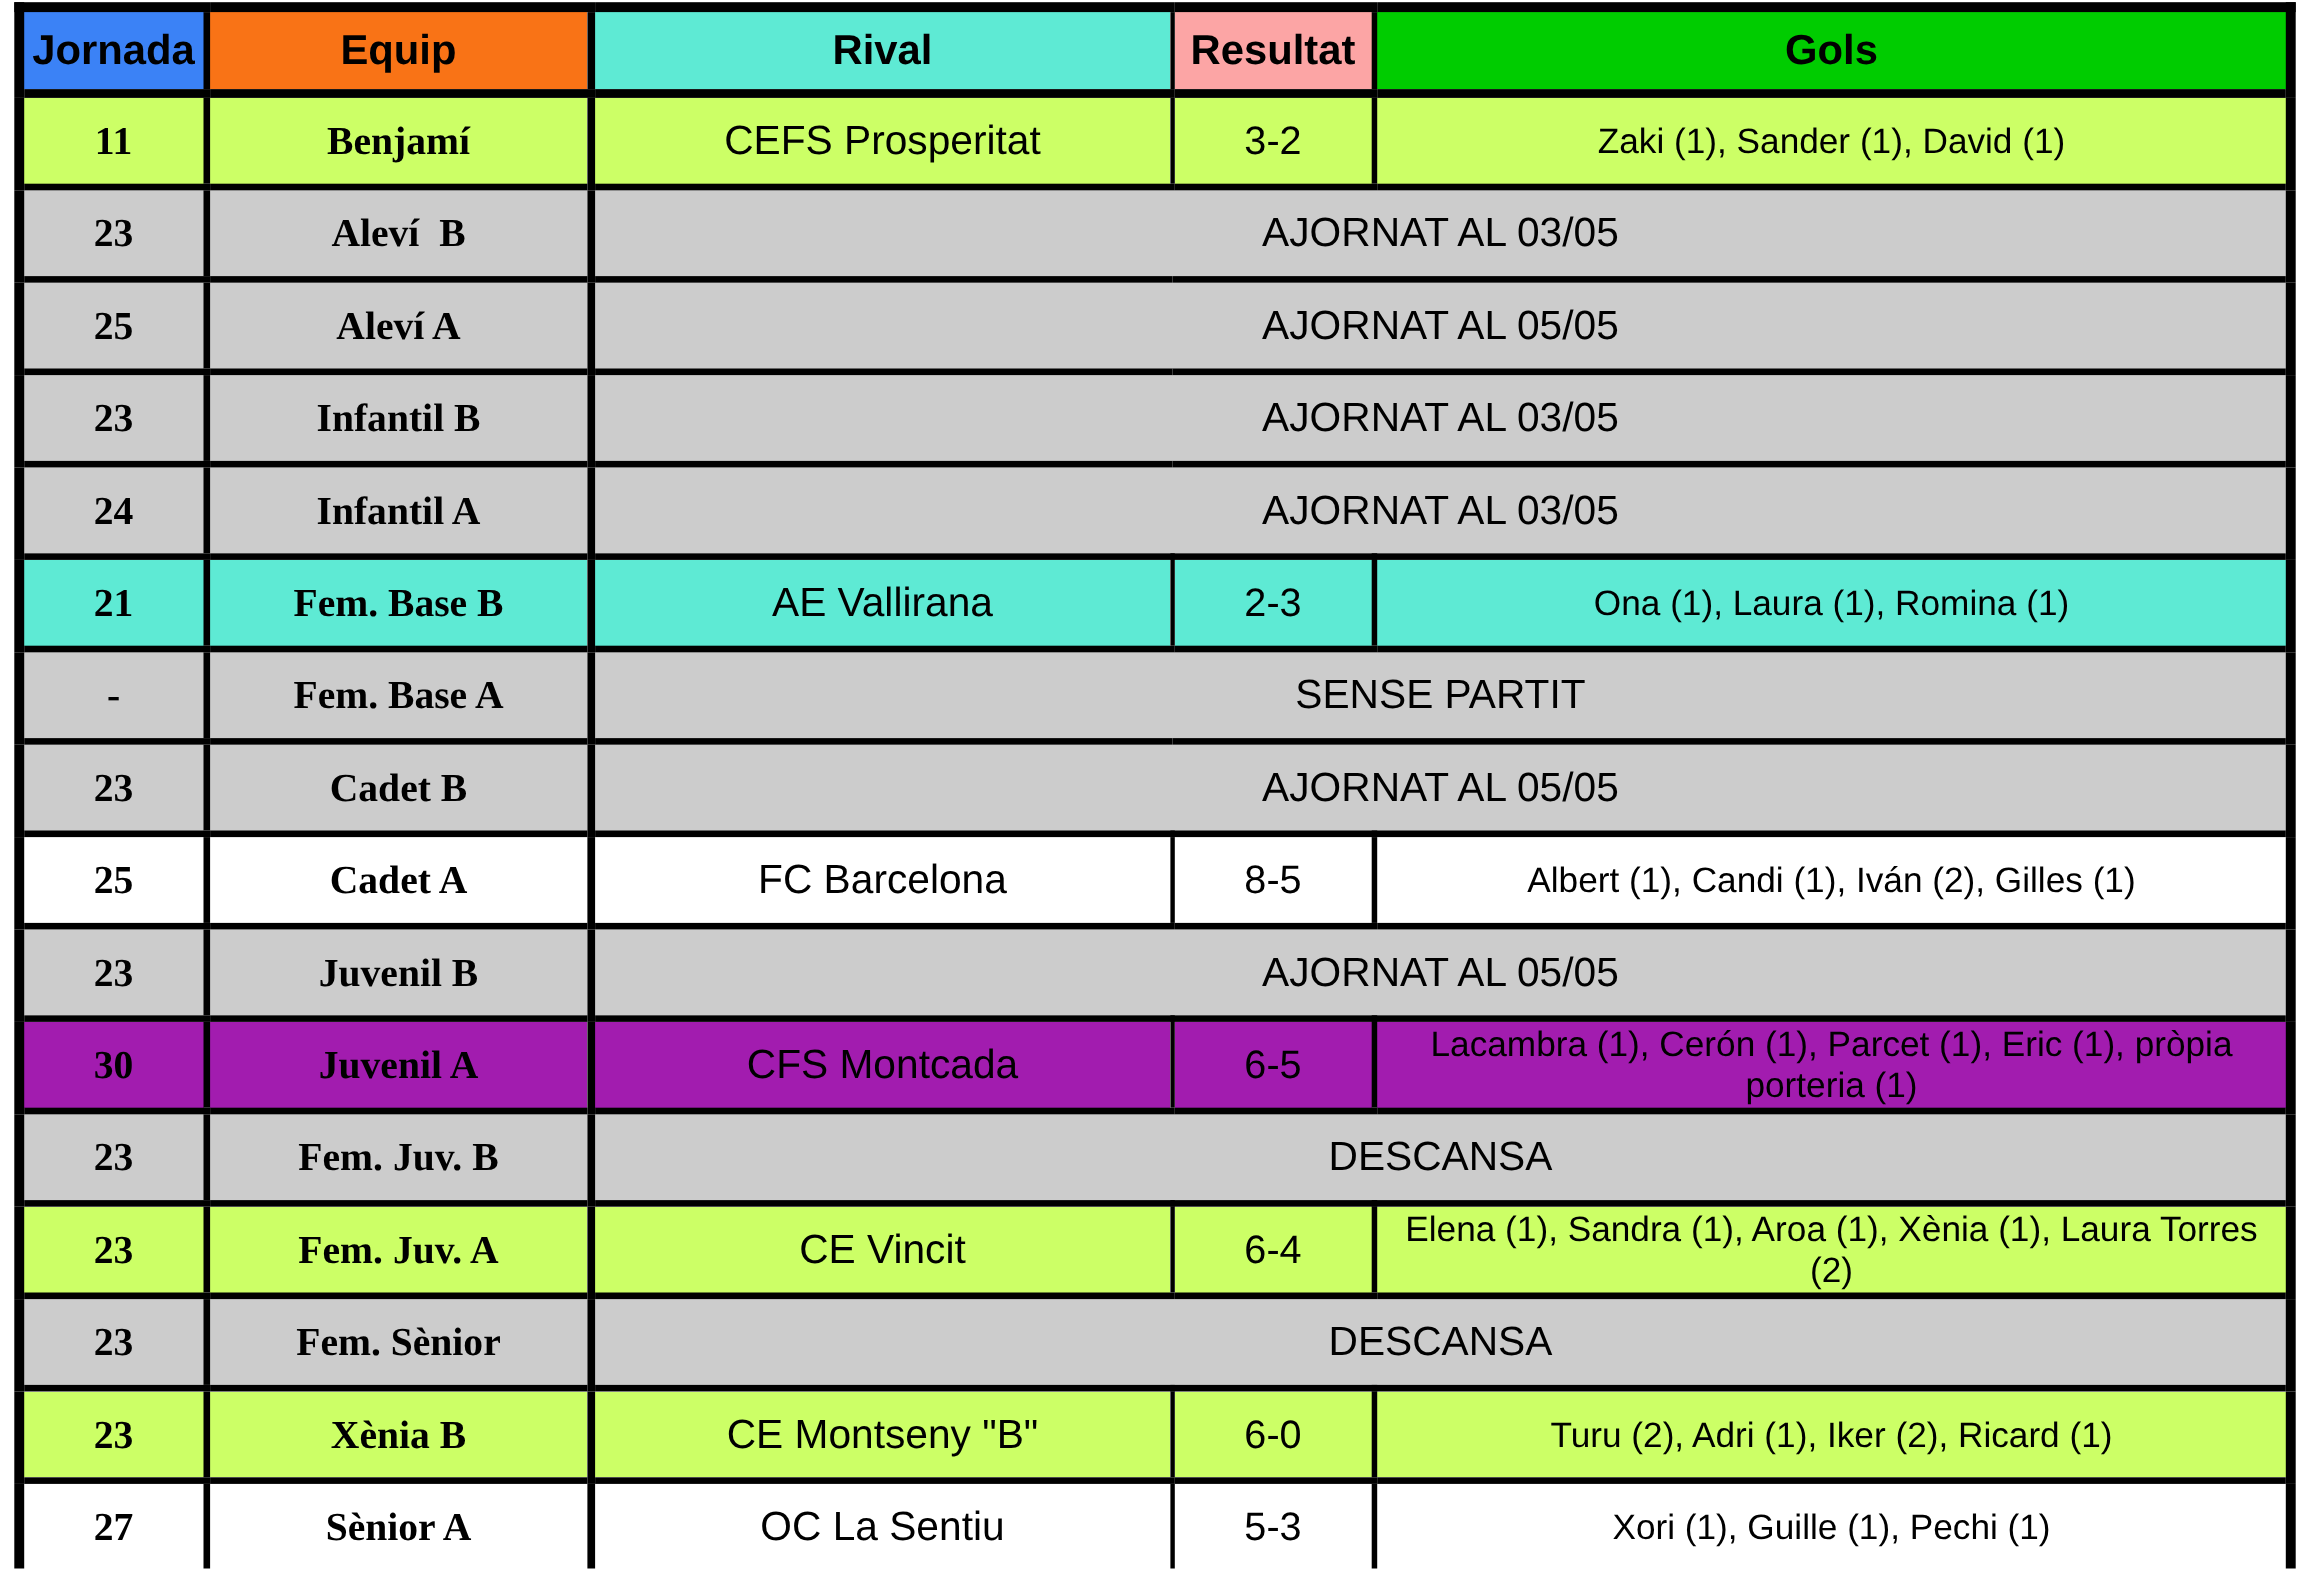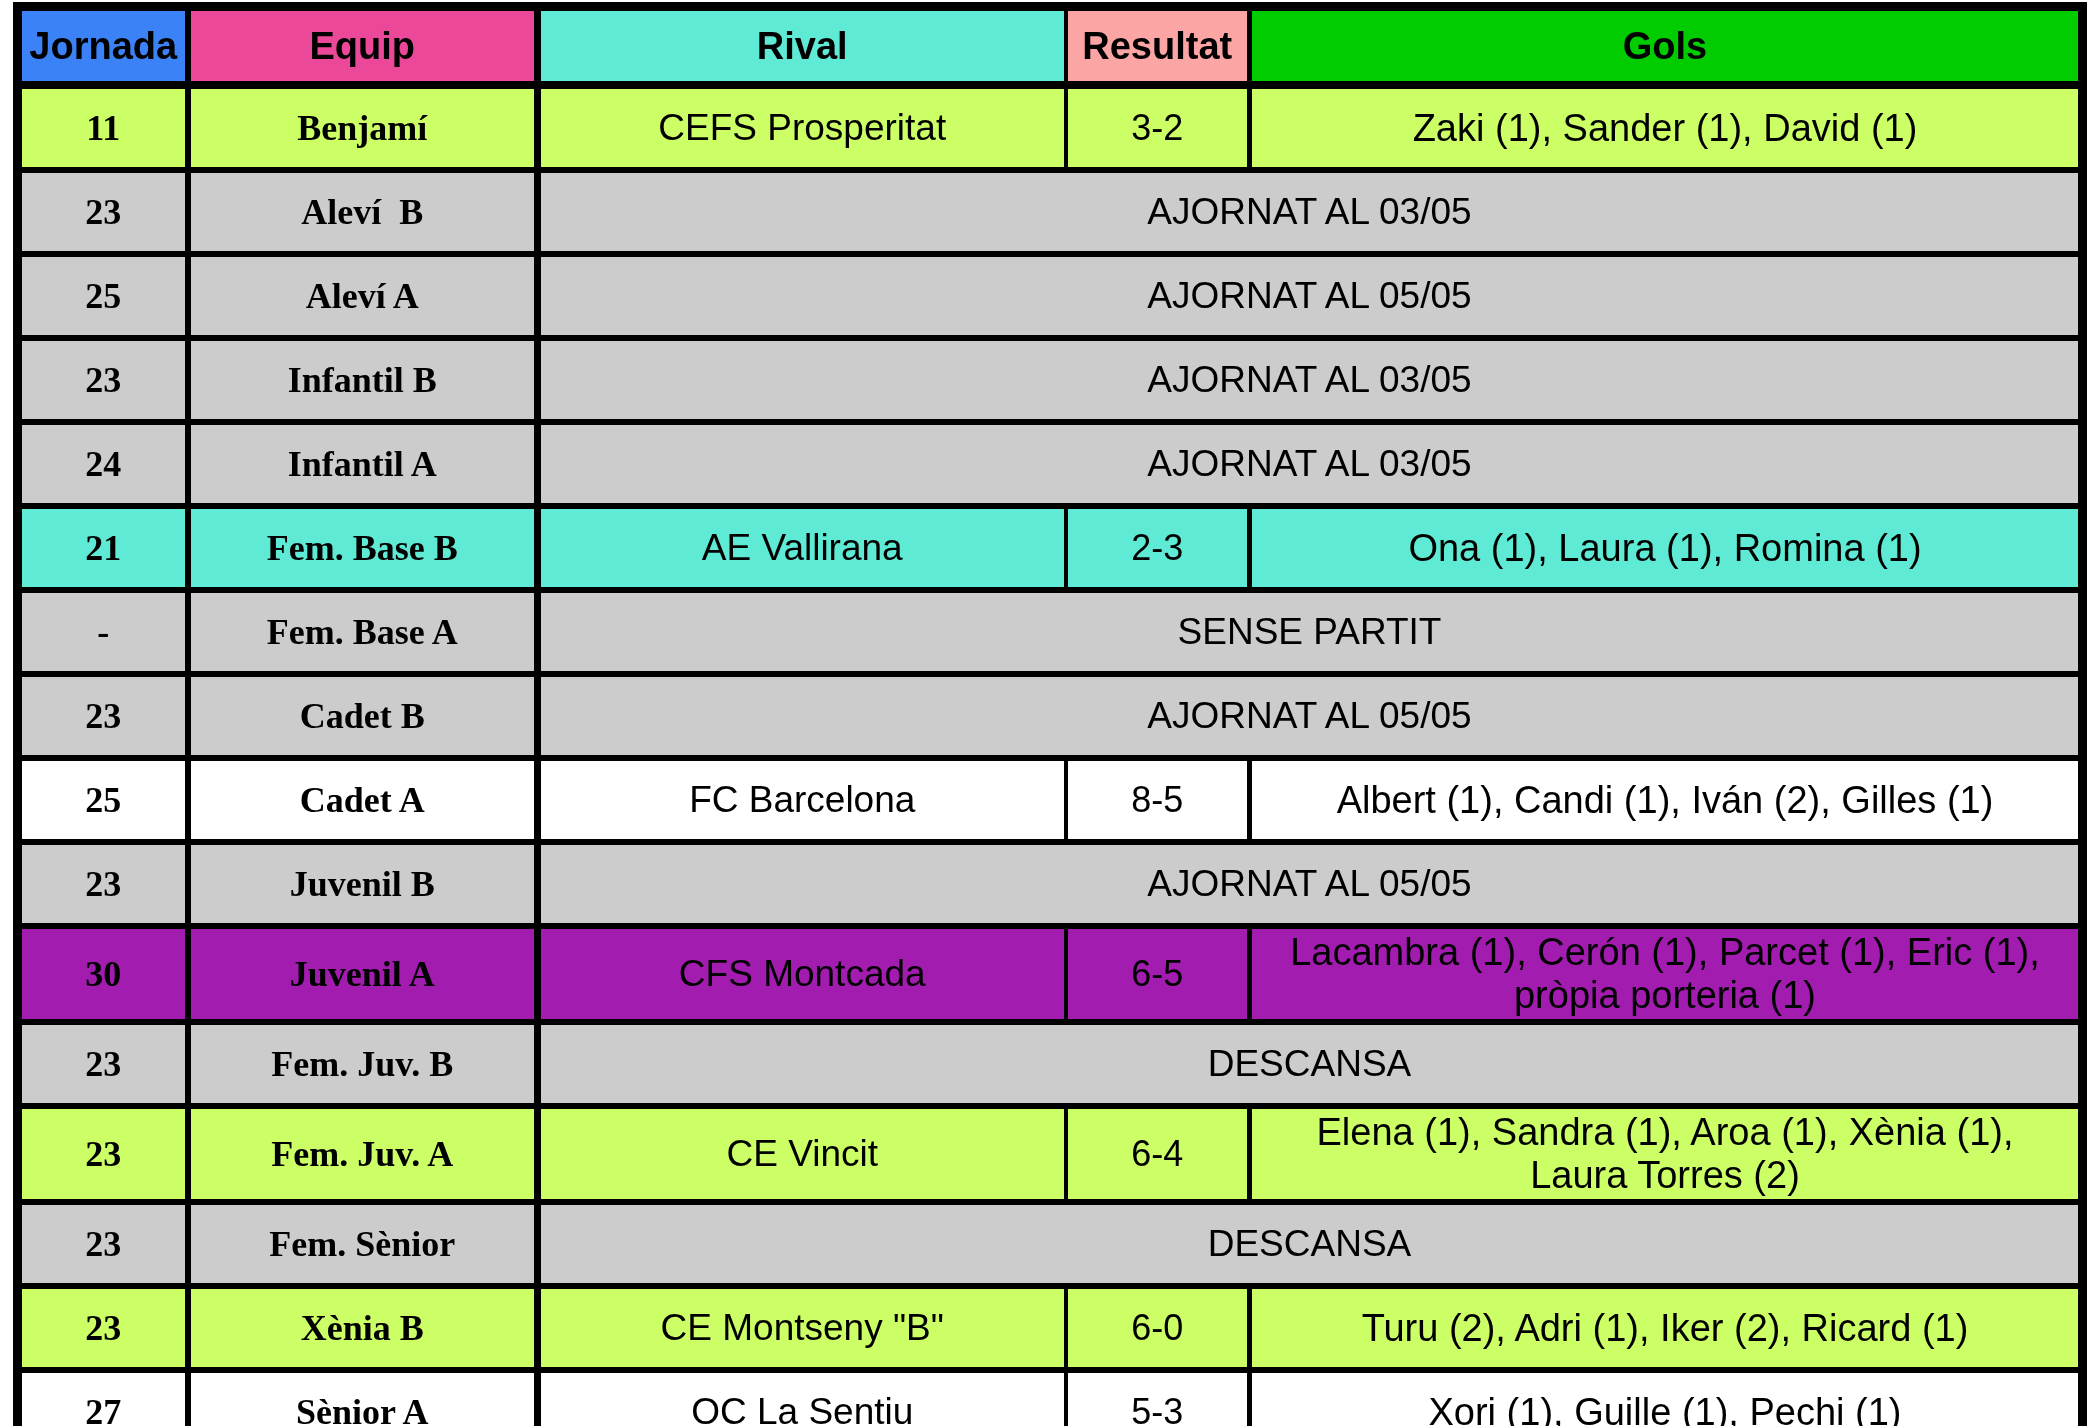--- a/index.html
+++ b/index.html
@@ -30,38 +30,38 @@
   tbody td{height:74px;font-size:37px;}
   tr > *:first-child{border-left-width:9px;}
   tr > *:last-child{border-right-width:9px;}
   tbody tr:last-child td{border-bottom-width:9px;}
   .col-equip{border-left-width:6px;}
   .col-rival{border-left-width:7px;}
   .col-gols{border-left-width:5px;}
   .c-jornada,.c-equip{font-weight:bold;font-size:36px;font-family:Liberation Serif, serif;}
   .c-equip{white-space:pre-wrap;}
   .c-resultat{font-size:36px;}
-  .c-gols{font-size:38px;padding:2px 24px;}
+  .c-gols{font-size:32px;padding:2px 24px;}
   .c-status{font-size:37px;}
 </style>
 </head>
 <body>
 
 <table>
   <colgroup>
     <col class="w-jornada">
       <col class="w-equip">
       <col class="w-rival">
       <col class="w-resultat">
       <col class="w-gols">
   </colgroup>
   <thead>
     <tr>
       <th class="col-jornada" style="background: #3b82f6;">Jornada</th>
-      <th class="col-equip" style="background: #ec4899;">Equip</th>
+      <th class="col-equip" style="background: #f97316;">Equip</th>
       <th class="col-rival" style="background: #5eead4; text-align: center;">Rival</th>
       <th class="col-resultat" style="background: #fca5a5;">Resultat</th>
       <th class="col-gols" style="background: rgb(0, 204, 0);">Gols</th>
     </tr>
   </thead>
   <tbody>
     <tr style="background: rgb(204, 255, 102);">
       <td class="c-jornada">11</td>
       <td class="c-equip col-equip">Benjamí</td>
       <td class="c-rival col-rival">CEFS Prosperitat</td>

